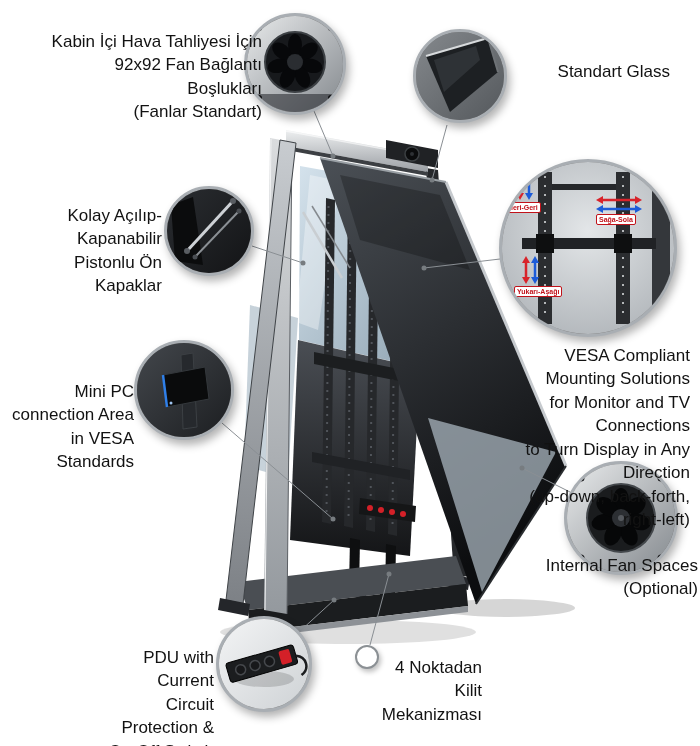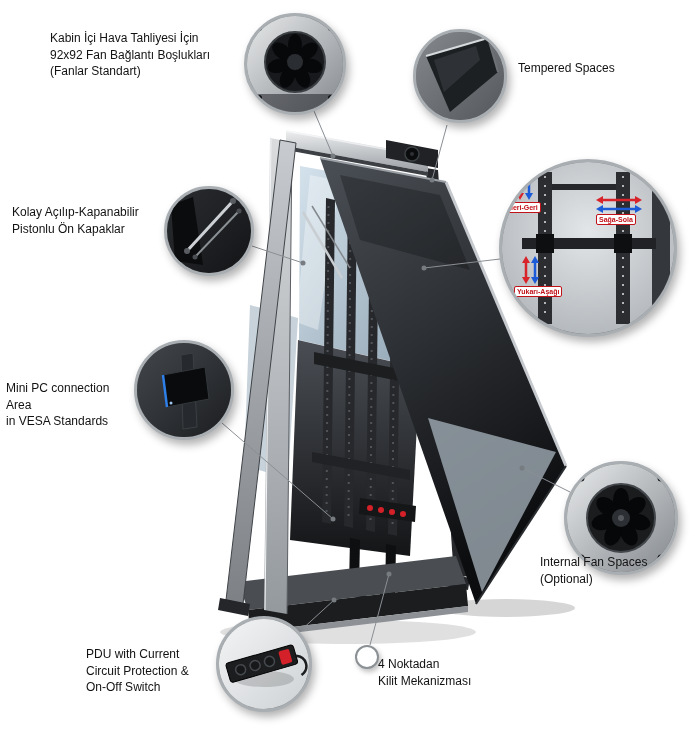--- a/index.html
+++ b/index.html
@@ -1,19 +1,19 @@
 <!DOCTYPE html>
 <html><head>
 <meta charset="utf-8">
 <style>
   html,body{margin:0;padding:0;background:#fff;}
   .stage{position:relative;width:700px;height:746px;background:#ffffff;overflow:hidden;
          font-family:"Liberation Sans",sans-serif;}
   .stage > svg.structure{position:absolute;left:0;top:0;}
-  .label{position:absolute;font-size:12px;line-height:1.38;color:#121212;text-align:left;}
+  .label{position:absolute;font-size:17px;line-height:1.38;color:#121212;text-align:right;}
   .photo{position:absolute;border-radius:50%;overflow:hidden;box-sizing:border-box;
          border:3px solid #a9aeb3;box-shadow:3px 5px 9px rgba(0,0,0,.30);background:#777;}
   .photo svg{display:block;width:100%;height:100%;}
   .dot-marker{position:absolute;box-sizing:border-box;border-radius:50%;
               background:#fff;border:2px solid #8b9094;box-shadow:2px 3px 5px rgba(0,0,0,.25);}
   .vchip{position:absolute;font-size:7px;line-height:9px;font-weight:bold;white-space:nowrap;
          background:#ffffff;color:#c1121a;border:1px solid #c1121a;border-radius:2px;padding:0 2px;}
 </style>
 </head>
 <body>
@@ -342,23 +342,29 @@
 
   <div class="dot-marker" style="left:355px;top:645px;width:24px;height:24px"></div>
 
   <div class="label" style="left:50px;top:30px;width:212px">
     <div>Kabin İçi Hava Tahliyesi İçin</div>
     <div>92x92 Fan Bağlantı Boşlukları</div>
     <div>(Fanlar Standart)</div>
   </div>
 
   <div class="label" style="left:518px;top:60px;width:152px">
-    <div>Tempered Spaces</div>
-  </div>
-
+    <div>Standart Glass</div>
+  </div>
+
+  <div class="label" style="left:492px;top:344px;width:198px">
+    <div>VESA Compliant Mounting Solutions</div>
+    <div>for Monitor and TV Connections</div>
+    <div>to Turn Display in Any Direction</div>
+    <div>(up-down, back-forth, right-left)</div>
+  </div>
 
   <div class="label" style="left:12px;top:204px;width:150px">
     <div>Kolay Açılıp-Kapanabilir</div>
     <div>Pistonlu Ön Kapaklar</div>
   </div>
 
   <div class="label" style="left:6px;top:380px;width:128px">
     <div>Mini PC connection Area</div>
     <div>in VESA Standards</div>
   </div>

